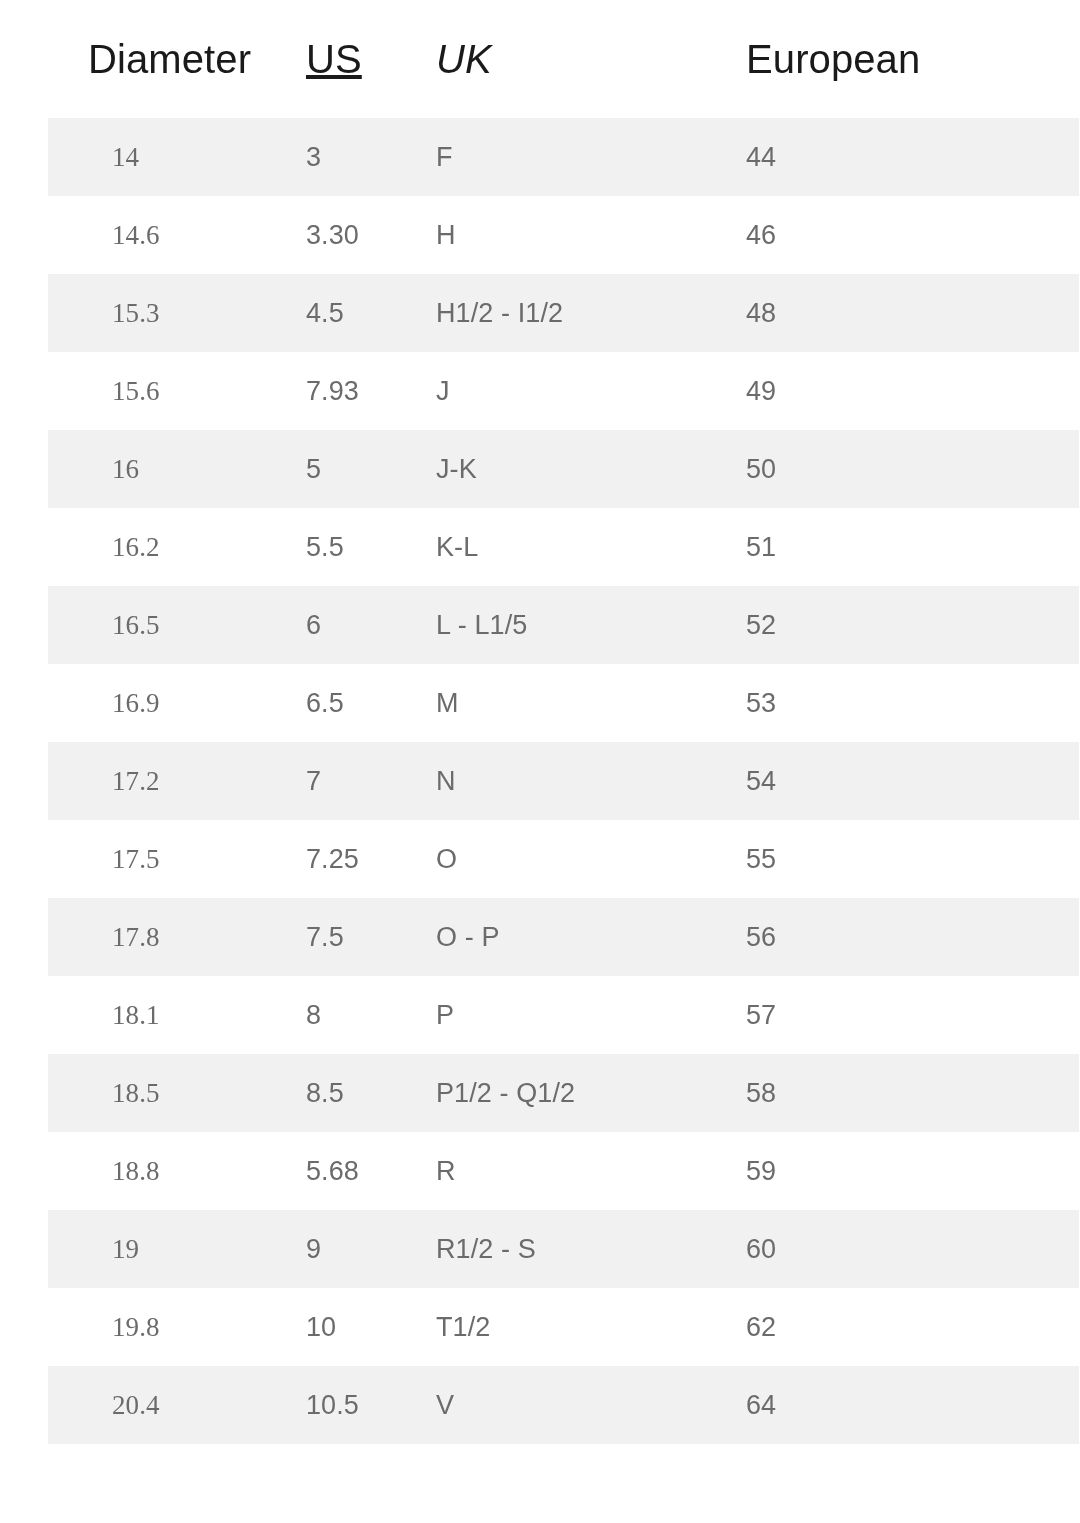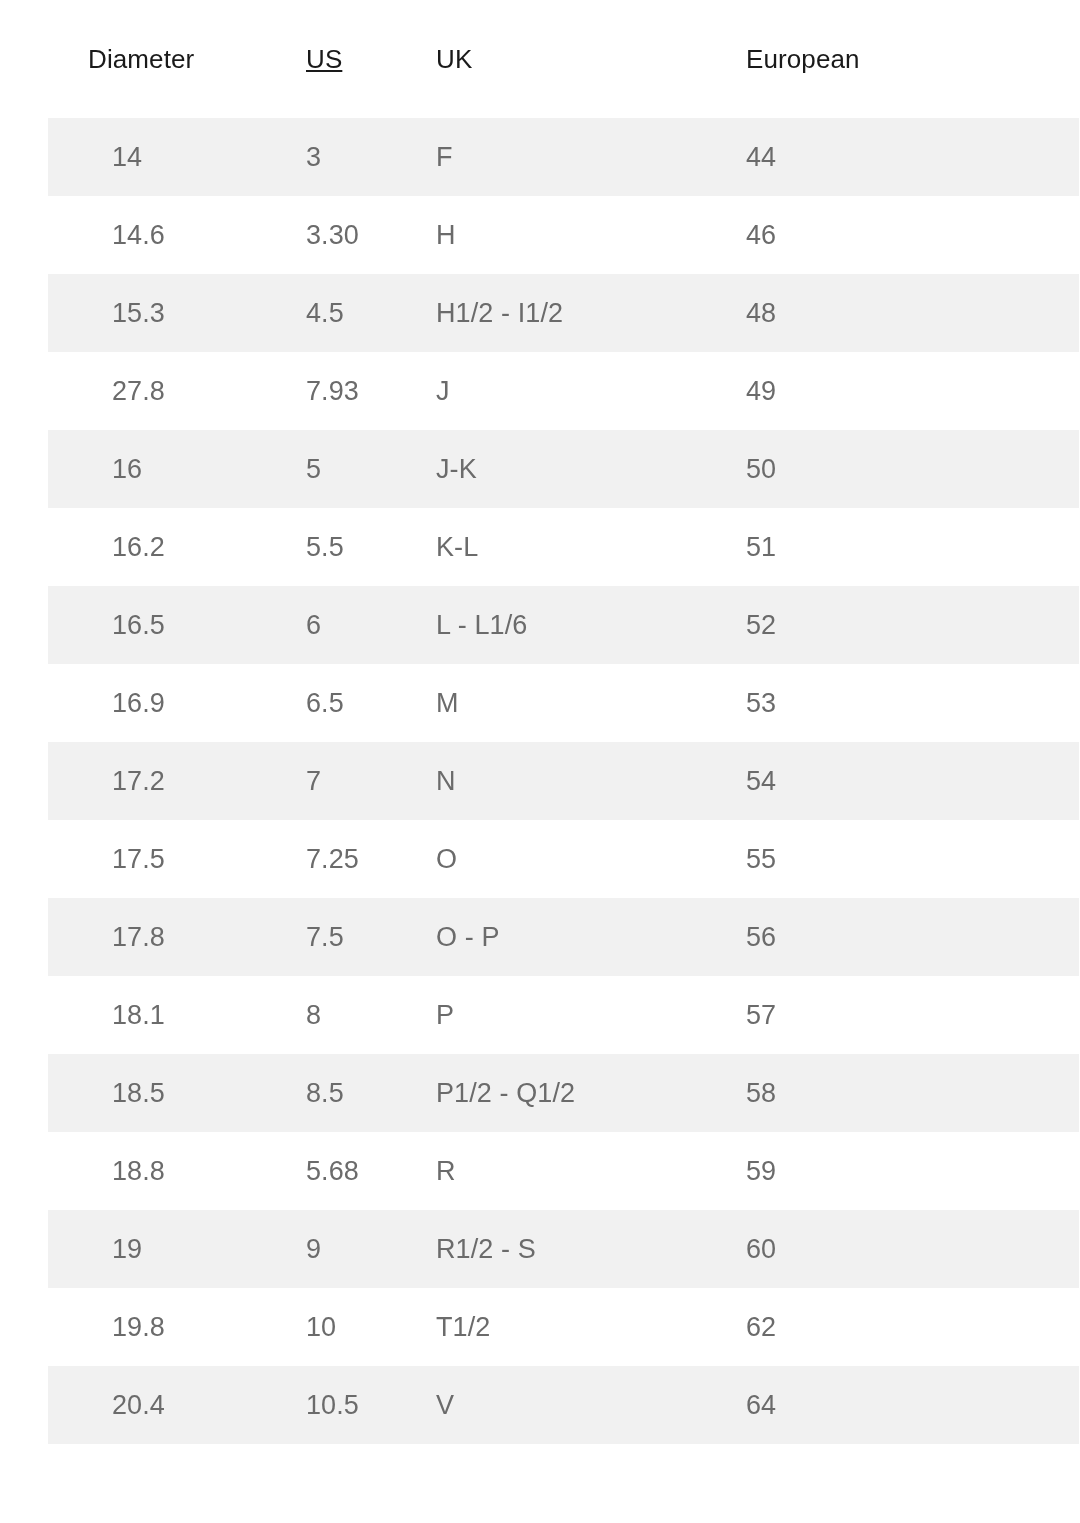--- a/index.html
+++ b/index.html
@@ -36,32 +36,32 @@
   }
 
   .size-table col.c-diameter { width: 266px; }
   .size-table col.c-us       { width: 130px; }
   .size-table col.c-uk       { width: 310px; }
   .size-table col.c-eu       { width: 374px; }
 
   thead th {
     text-align: left;
     font-weight: 400;
-    font-size: 26px;
+    font-size: 40px;
     line-height: 1;
     color: #1a1a1a;
     padding: 0;
     height: 118px;
     vertical-align: middle;
     letter-spacing: 0.1px;
     white-space: nowrap;
   }
   thead th.h-diameter { padding-left: 64px; }
   thead th.h-us       { padding-left: 16px; text-decoration: underline; }
-  thead th.h-uk       { padding-left: 16px; }
+  thead th.h-uk       { padding-left: 16px; font-style: italic; }
   thead th.h-eu       { padding-left: 16px; }
 
   tbody tr {
     height: 78px;
   }
   tbody td {
     font-size: 27px;
     line-height: 1;
     color: #6b6b6b;
     font-weight: 400;
@@ -72,20 +72,21 @@
     white-space: nowrap;
     background: #ffffff;
   }
   tbody tr.striped td {
     background: #f1f1f1;
   }
   
   tbody td.cell-diameter {
     padding-left: 64px;
     border-left: 48px solid #ffffff;
+    font-family: Liberation Serif, serif;
   }
   tbody td.cell-us  { padding-left: 16px; }
   tbody td.cell-uk  { padding-left: 16px; }
   tbody td.cell-eu  {
     padding-left: 16px;
     border-right: 50px solid #ffffff;
   }
 
   
   .scrollbar-track {
@@ -130,41 +131,41 @@
           <td class="cell-uk">H</td>
           <td class="cell-eu">46</td>
         </tr>
         <tr class="striped">
           <td class="cell-diameter">15.3</td>
           <td class="cell-us">4.5</td>
           <td class="cell-uk">H1/2 - I1/2</td>
           <td class="cell-eu">48</td>
         </tr>
         <tr>
-          <td class="cell-diameter">27.8</td>
+          <td class="cell-diameter">15.6</td>
           <td class="cell-us">7.93</td>
           <td class="cell-uk">J</td>
           <td class="cell-eu">49</td>
         </tr>
         <tr class="striped">
           <td class="cell-diameter">16</td>
           <td class="cell-us">5</td>
           <td class="cell-uk">J-K</td>
           <td class="cell-eu">50</td>
         </tr>
         <tr>
           <td class="cell-diameter">16.2</td>
           <td class="cell-us">5.5</td>
           <td class="cell-uk">K-L</td>
           <td class="cell-eu">51</td>
         </tr>
         <tr class="striped">
           <td class="cell-diameter">16.5</td>
           <td class="cell-us">6</td>
-          <td class="cell-uk">L - L1/6</td>
+          <td class="cell-uk">L - L1/5</td>
           <td class="cell-eu">52</td>
         </tr>
         <tr>
           <td class="cell-diameter">16.9</td>
           <td class="cell-us">6.5</td>
           <td class="cell-uk">M</td>
           <td class="cell-eu">53</td>
         </tr>
         <tr class="striped">
           <td class="cell-diameter">17.2</td>

